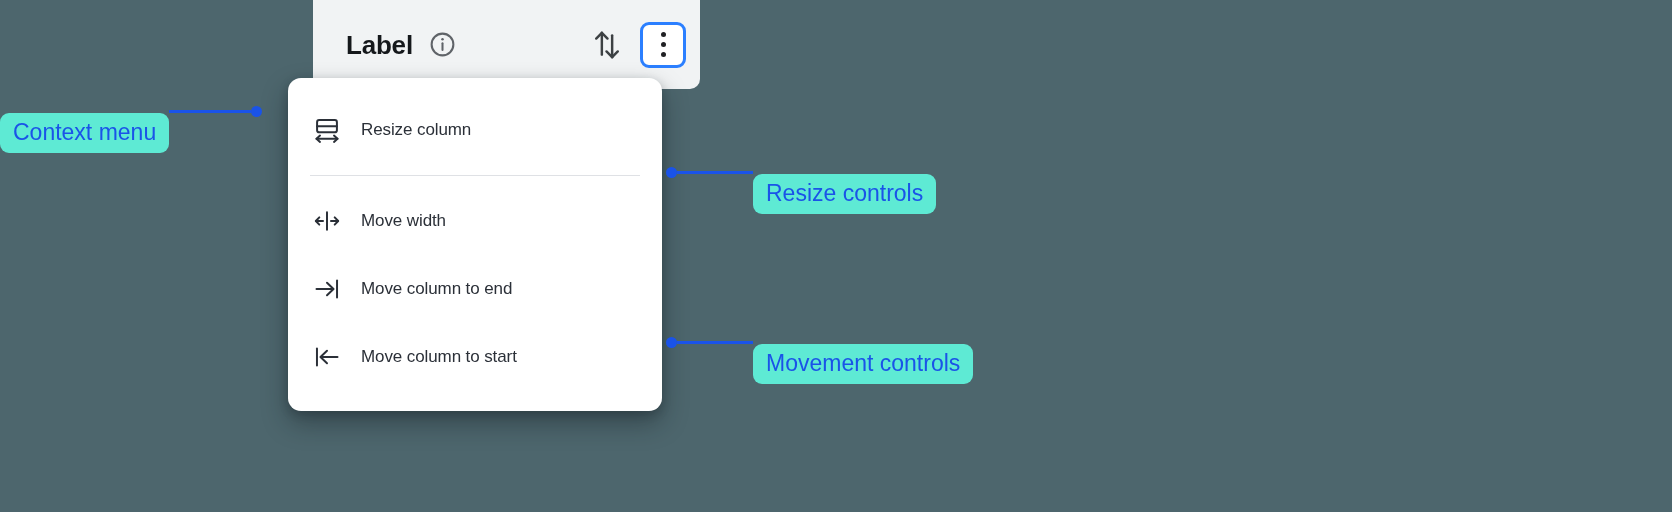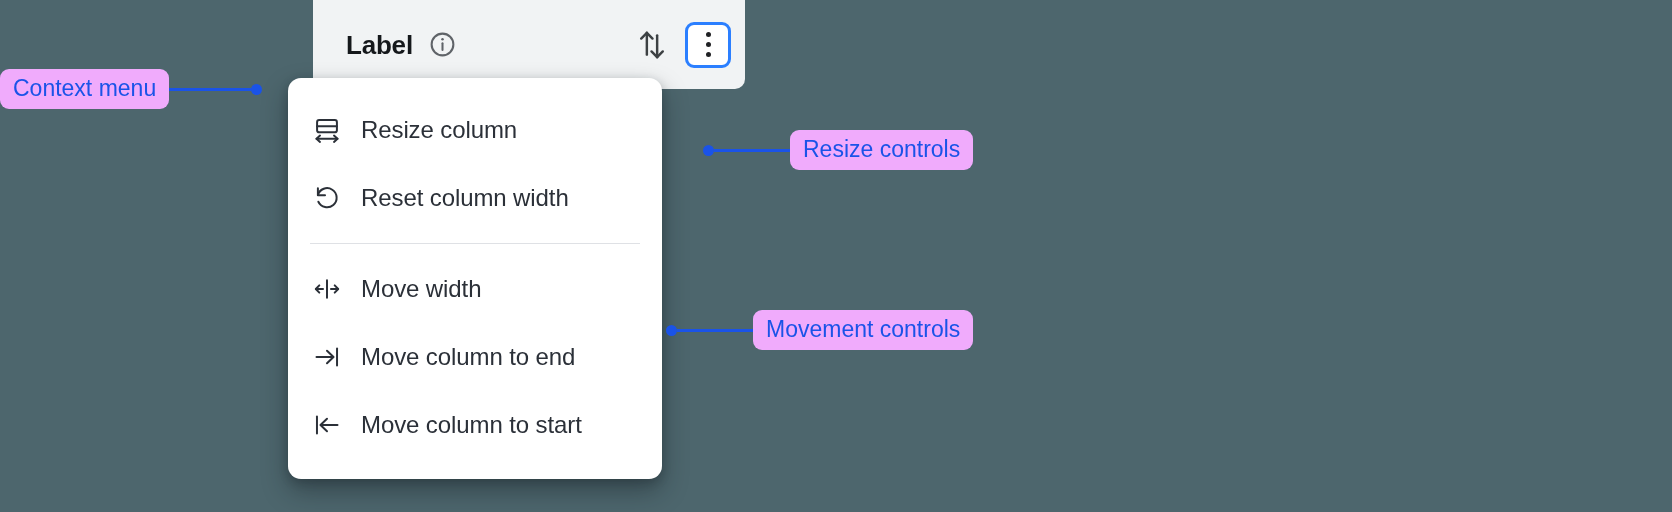--- a/index.html
+++ b/index.html
@@ -13,21 +13,21 @@
     font-family: "Liberation Sans", sans-serif;
     overflow: hidden;
     position: relative;
   }
 
   
   .col-header {
     position: absolute;
     left: 313px;
     top: 0;
-    width: 432px;
+    width: 387px;
     height: 89px;
     background: #f1f3f4;
     border-radius: 0 0 10px 10px;
     box-sizing: border-box;
     display: flex;
     align-items: center;
     padding: 0 14px 0 33px;
   }
   .col-header-title {
     font-size: 26px;
@@ -94,45 +94,46 @@
     cursor: default;
   }
   .menu-item-icon {
     width: 28px;
     height: 28px;
     flex: 0 0 auto;
     margin-right: 20px;
     display: block;
   }
   .menu-item-label {
-    font-size: 24px;
+    font-size: 17px;
     color: #2b3038;
     letter-spacing: -0.1px;
     white-space: nowrap;
   }
   .menu-divider {
     height: 1px;
     background: #dfe1e5;
     margin: 11px 22px 11px 22px;
   }
 
   
   .annotation {
     position: absolute;
     display: flex;
     align-items: center;
   }
   .annotation-pill {
-    background: #f0abfc;
+    background: #5eead4;
     color: #1a53e8;
     font-size: 23px;
     border-radius: 9px;
     padding: 6px 13px 8px 13px;
     white-space: nowrap;
     line-height: 1.15;
+    margin-top: 44px;
   }
   .annotation-line {
     height: 3px;
     background: #1a53e8;
   }
   .annotation-dot {
     width: 11px;
     height: 11px;
     border-radius: 50%;
     background: #1a53e8;
@@ -140,24 +141,24 @@
   }
 
   
   .ann-context {
     left: 0px;
     top: 69px;
   }
   .ann-context .annotation-line { width: 82px; }
 
   
-  .ann-resize { left: 703px; top: 130px; }
+  .ann-resize { left: 666px; top: 130px; }
   .ann-resize .annotation-line { width: 76px; }
 
-  .ann-movement { left: 666px; top: 310px; justify-content: center; }
+  .ann-movement { left: 666px; top: 300px; justify-content: center; }
   .ann-movement .annotation-line { width: 76px; }
 </style>
 </head>
 <body>
 
 <div class="col-header">
   <span class="col-header-title">Label</span>
 
   <span class="info-icon">
     <svg viewBox="0 0 24 24" width="29" height="29" fill="none" stroke="#5f6368" stroke-width="1.7">
@@ -193,29 +194,20 @@
         <rect x="3.5" y="3.5" width="17" height="10.5" rx="1.8"></rect>
         <line x1="3.5" y1="8.75" x2="20.5" y2="8.75"></line>
         <line x1="3" y1="19.5" x2="21" y2="19.5"></line>
         <polyline points="6,16.8 3,19.5 6,22.2"></polyline>
         <polyline points="18,16.8 21,19.5 18,22.2"></polyline>
       </svg>
     </span>
     <span class="menu-item-label">Resize column</span>
   </div>
 
-  <div class="menu-item">
-    <span class="menu-item-icon">
-      <svg viewBox="0 0 24 24" width="28" height="28" fill="none" stroke="#2b3038" stroke-width="1.7" stroke-linecap="round" stroke-linejoin="round">
-        <path d="M4.2 9.4 A8.2 8.2 0 1 1 4.6 15.2"></path>
-        <polyline points="4.2,3.6 4.2,9.7 10.3,9.7"></polyline>
-      </svg>
-    </span>
-    <span class="menu-item-label">Reset column width</span>
-  </div>
 
   <div class="menu-divider"></div>
 
   <div class="menu-item">
     <span class="menu-item-icon">
       <svg viewBox="0 0 24 24" width="28" height="28" fill="none" stroke="#2b3038" stroke-width="1.7" stroke-linecap="round" stroke-linejoin="round">
         <line x1="12" y1="4.5" x2="12" y2="19.5"></line>
         <line x1="8.6" y1="12" x2="2.6" y2="12"></line>
         <polyline points="5.4,8.9 2.4,12 5.4,15.1"></polyline>
         <line x1="15.4" y1="12" x2="21.4" y2="12"></line>

